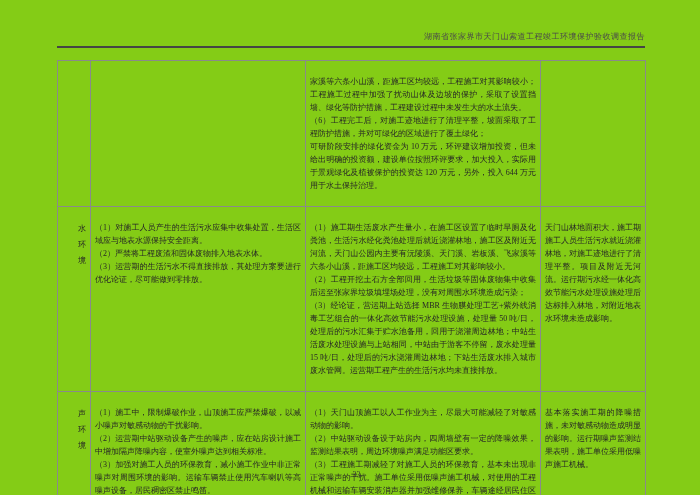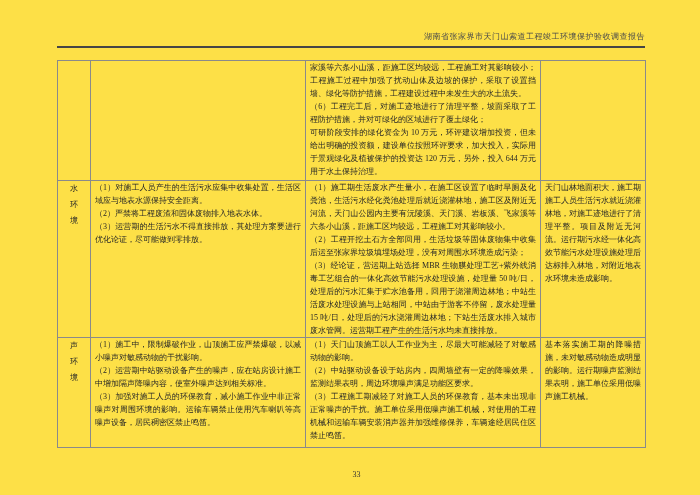--- a/index.html
+++ b/index.html
@@ -1,43 +1,43 @@
 <!DOCTYPE html>
 <html><head>
 <meta charset="utf-8">
 <style>
   html,body{margin:0;padding:0;background:#ffffff;}
   .page{
-    position:relative;width:700px;height:495px;background:#fde047;overflow:hidden;
+    position:relative;width:700px;height:495px;background:#84cc16;overflow:hidden;
     font-family:"Liberation Serif","DejaVu Serif",serif;color:#2d2d2d;
   }
   .header{
     position:absolute;top:31px;left:57px;width:588px;text-align:right;
     font-size:8px;letter-spacing:0.5px;color:#4a4a4a;
   }
   .header-rule{
     position:absolute;top:46px;left:57px;width:588px;height:2px;background:#454545;
   }
   table.content{
     position:absolute;top:60px;left:57px;width:588px;
     border-collapse:collapse;table-layout:fixed;
   }
   table.content td{
-    border:1px solid #8a8a8a;vertical-align:top;padding:0 4px;
+    border:1px solid #8a8a8a;vertical-align:top;padding:14px 4px;
     font-size:8px;line-height:13px;color:#262626;
   }
   col.c-cat{width:33px;}
   col.c-req{width:215px;}
   col.c-imp{width:235px;}
   col.c-con{width:105px;}
   tr.r1{height:120px;}
   tr.r2{height:150px;}
   tr.r3{height:110px;}
   .celltext{display:block;white-space:pre-wrap;word-break:break-all;text-align:justify;}
-  td.cat{vertical-align:middle;text-align:center;padding:0;}
+  td.cat{vertical-align:middle;text-align:right;padding:0;}
   .vlabel{
     display:inline-block;width:9px;line-height:16px;font-size:8px;
     word-break:break-all;white-space:normal;
   }
   .pageno{
     position:absolute;top:470px;left:0;width:639px;text-align:center;
     font-size:8px;color:#333;margin-left:37px;
   }
 </style>
 </head>

